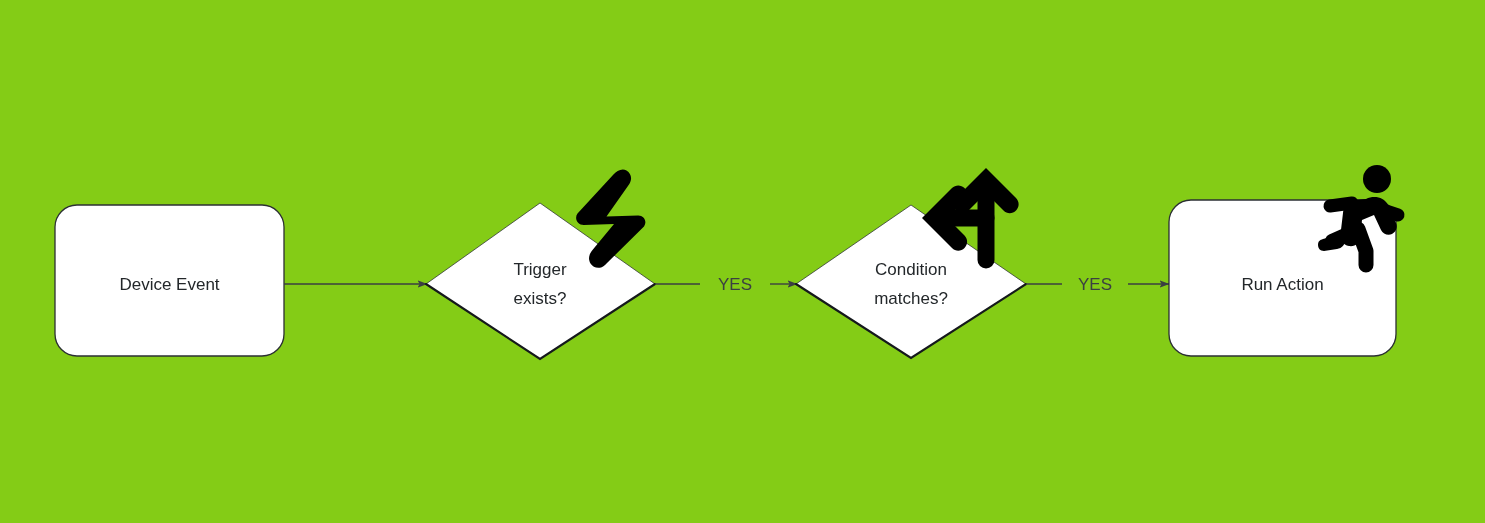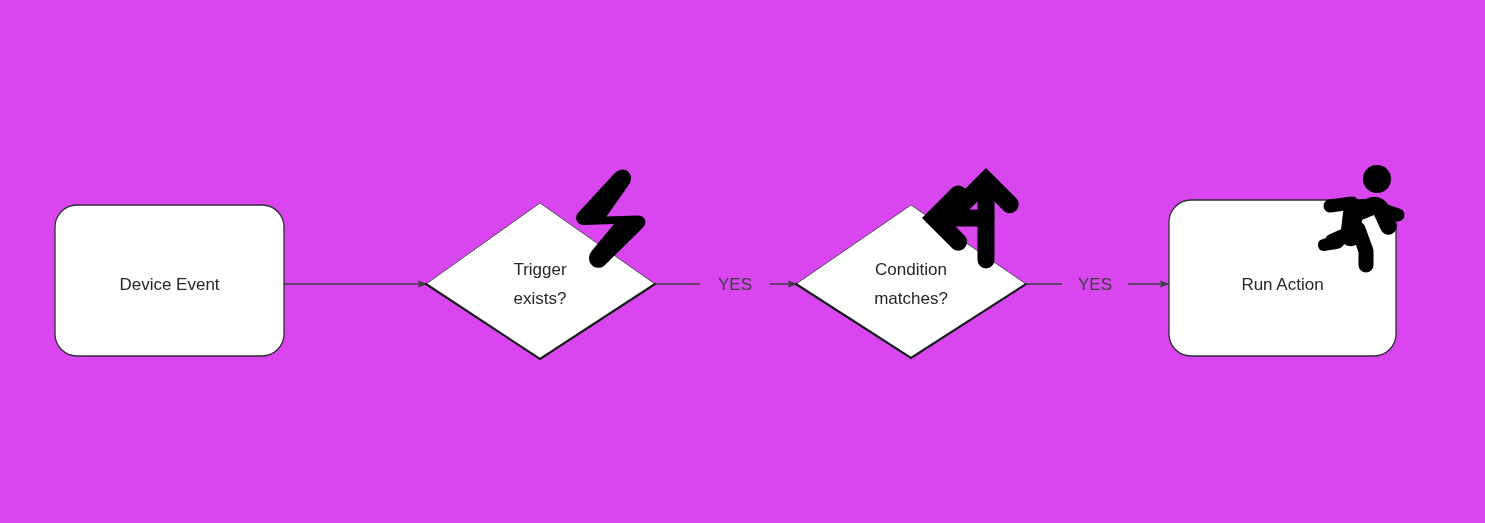--- a/index.html
+++ b/index.html
@@ -7,21 +7,21 @@
     padding: 0;
     background: #ffffff;
   }
   body {
     font-family: "Liberation Sans", "DejaVu Sans", sans-serif;
   }
   #canvas {
     position: relative;
     width: 1485px;
     height: 523px;
-    background: #d946ef;
+    background: #84cc16;
     overflow: hidden;
   }
   #flow-svg {
     position: absolute;
     top: 0;
     left: 0;
     width: 1485px;
     height: 523px;
     display: block;
   }

